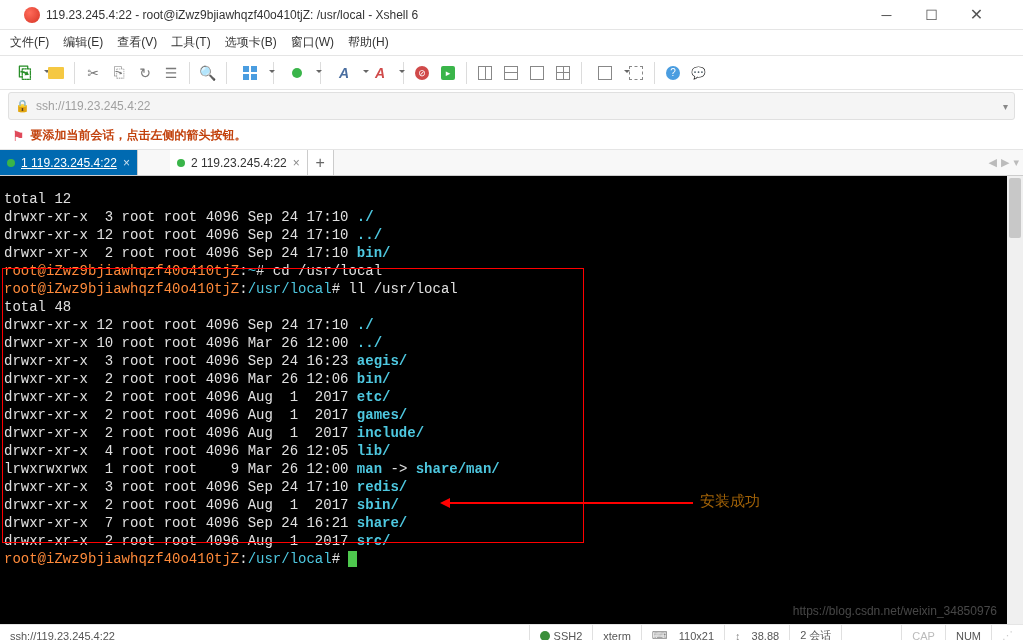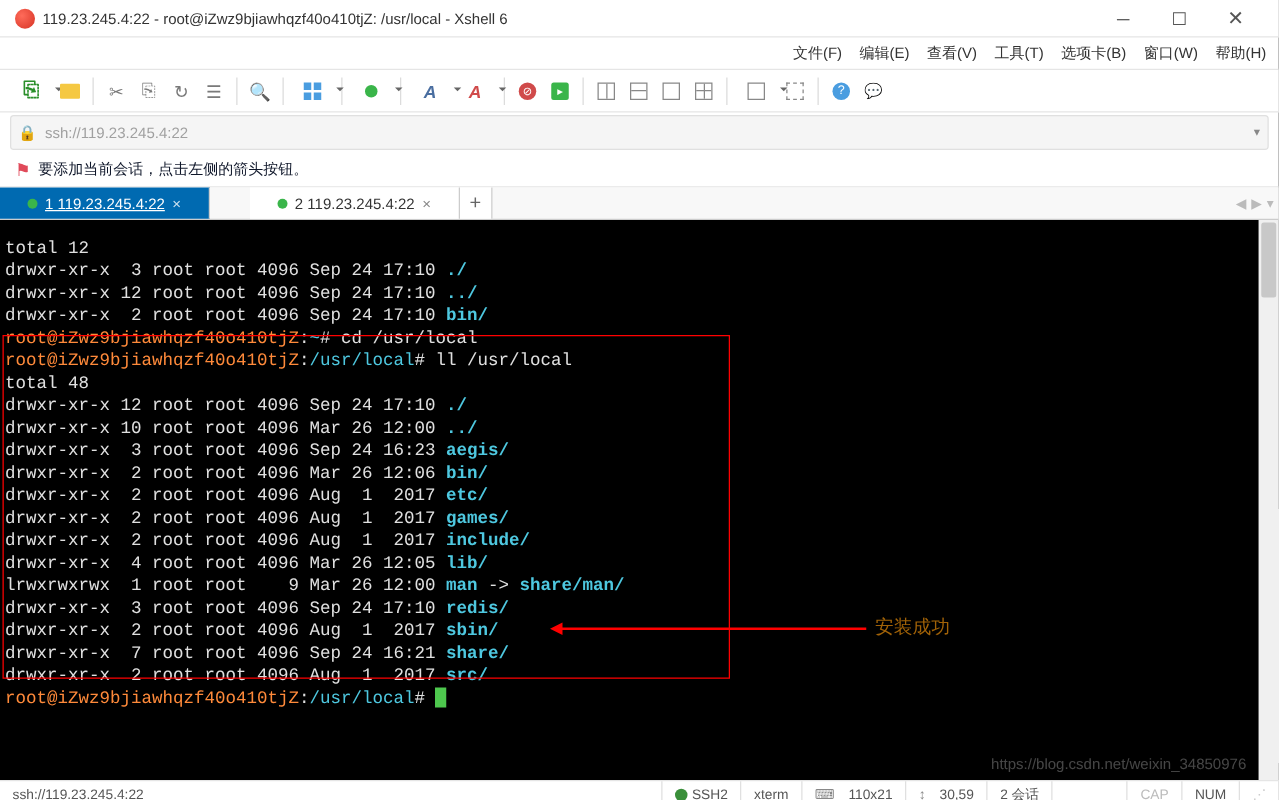--- a/index.html
+++ b/index.html
@@ -1,26 +1,26 @@
 <!DOCTYPE html>
 <html><head>
 <meta charset="utf-8">
 <style>
 * { margin: 0; padding: 0; box-sizing: border-box; }
 body { font-family: "Microsoft YaHei", "Segoe UI", Tahoma, sans-serif; font-size: 12px; background: #fff; width: 1023px; height: 640px; overflow: hidden; position: relative; }
 
 
-.titlebar { height: 30px; background: #fff; border-bottom: 1px solid #e5e5e5; display: flex; align-items: center; padding: 0 12px; }
+.titlebar { height: 30px; background: #fff; border-bottom: 1px solid #e5e5e5; display: flex; align-items: center; padding: 0 24px; }
 .titlebar .app-icon { width: 16px; height: 16px; background: radial-gradient(circle at 35% 35%, #ff6b5a, #d63324); border-radius: 50%; margin-right: 6px; }
 .titlebar .title-text { flex: 1; color: #333; font-size: 12px; }
 .titlebar .winbtn { width: 45px; height: 30px; display: flex; align-items: center; justify-content: center; color: #555; font-size: 14px; }
 .titlebar .winbtn.close { font-size: 16px; }
 
 
-.menubar { height: 26px; display: flex; align-items: center; padding: 0 10px; gap: 14px; border-bottom: 1px solid #e5e5e5; justify-content: flex-end; }
+.menubar { height: 26px; display: flex; align-items: center; padding: 0 10px; gap: 14px; border-bottom: 1px solid #e5e5e5; }
 .menubar .menu-item { font-size: 12px; color: #333; }
 
 
 .toolbar { height: 34px; background: #fff; border-bottom: 1px solid #e5e5e5; display: flex; align-items: center; padding: 0 8px; gap: 2px; }
 .toolbar .tb-btn { width: 24px; height: 24px; display: flex; align-items: center; justify-content: center; position: relative; }
 .toolbar .tb-sep { width: 1px; height: 22px; background: #dcdcdc; margin: 0 4px; }
 .toolbar .tb-drop::after { content: ''; position: absolute; right: -8px; top: 50%; transform: translateY(-50%); border: 3px solid transparent; border-top-color: #666; }
 .toolbar .wide { width: 34px; }
 .tb-plus { color: #2a8f2a; font-weight: bold; font-size: 16px; }
 .tb-folder { width: 16px; height: 12px; background: #f5c842; border-radius: 1px; }
@@ -39,25 +39,25 @@
 
 
 .addressbar { height: 28px; background: #f5f5f5; border: 1px solid #e0e0e0; margin: 2px 8px; border-radius: 3px; display: flex; align-items: center; padding: 0 6px; }
 .addressbar .lock { color: #e0b040; font-size: 12px; margin-right: 6px; }
 .addressbar .addr-text { color: #a0a0a0; font-size: 12px; flex: 1; }
 .addressbar .addr-drop { color: #888; font-size: 10px; }
 
 
 .hintbar { height: 28px; display: flex; align-items: center; padding: 0 12px; border-bottom: 1px solid #e5e5e5; }
 .hintbar .flag { color: #e04a5a; font-size: 14px; margin-right: 6px; }
-.hintbar .hint-text { color: #0f172a; font-size: 12px; }
+.hintbar .hint-text { color: #c2410c; font-size: 12px; font-weight: bold; }
 
 
 .tabbar { height: 26px; background: #f8f8f8; border-bottom: 1px solid #ccc; display: flex; align-items: stretch; position: relative; }
-.tabbar .tab { display: flex; align-items: center; padding: 0 22px; font-size: 12px; border-right: 1px solid #ccc; gap: 6px; }
+.tabbar .tab { display: flex; align-items: center; padding: 0 7px; font-size: 12px; border-right: 1px solid #ccc; gap: 6px; }
 .tabbar .tab.active { background: #006ab1; color: #fff; }
 .tabbar .tab.inactive { background: #fff; color: #333; margin-left: 32px; }
 .tabbar .tab .dot { width: 8px; height: 8px; border-radius: 50%; background: #3ab54a; }
 .tabbar .tab .close-x { font-size: 12px; color: rgba(255,255,255,0.8); }
 .tabbar .tab.inactive .close-x { color: #888; }
 .tabbar .addtab { width: 26px; display: flex; align-items: center; justify-content: center; border-right: 1px solid #ccc; color: #666; font-size: 16px; background:#fff; }
 .tabbar .navbtns { position: absolute; right: 4px; top: 0; height: 100%; display: flex; align-items: center; gap: 4px; color: #bbb; font-size: 11px; }
 
 
 .terminal-wrap { position: relative; height: 448px; background: #000; border-right: 16px solid #f0f0f0; }
@@ -217,19 +217,19 @@
 </div>
 
 <div class="statusbar">
   <div class="sb-seg flex">ssh://119.23.245.4:22</div>
   <div class="sb-seg">
       <span class="ssh-icon"></span>
       <span>SSH2</span>
     </div>
   <div class="sb-seg">xterm</div>
   <div class="sb-seg"><span style="color:#888;">⌨</span>&nbsp;<span>110x21</span></div>
-  <div class="sb-seg"><span style="color:#888;">↕</span>&nbsp;<span>30,59</span></div>
+  <div class="sb-seg"><span style="color:#888;">↕</span>&nbsp;<span>38,88</span></div>
   <div class="sb-seg">2 会话</div>
   <div class="sb-seg" style="width:60px;"></div>
   <div class="sb-seg" style="color:#bbb;">CAP</div>
   <div class="sb-seg">NUM</div>
   <div class="sb-seg" style="border:none;color:#ccc;">⋰</div>
 </div>
 
 </body></html>

